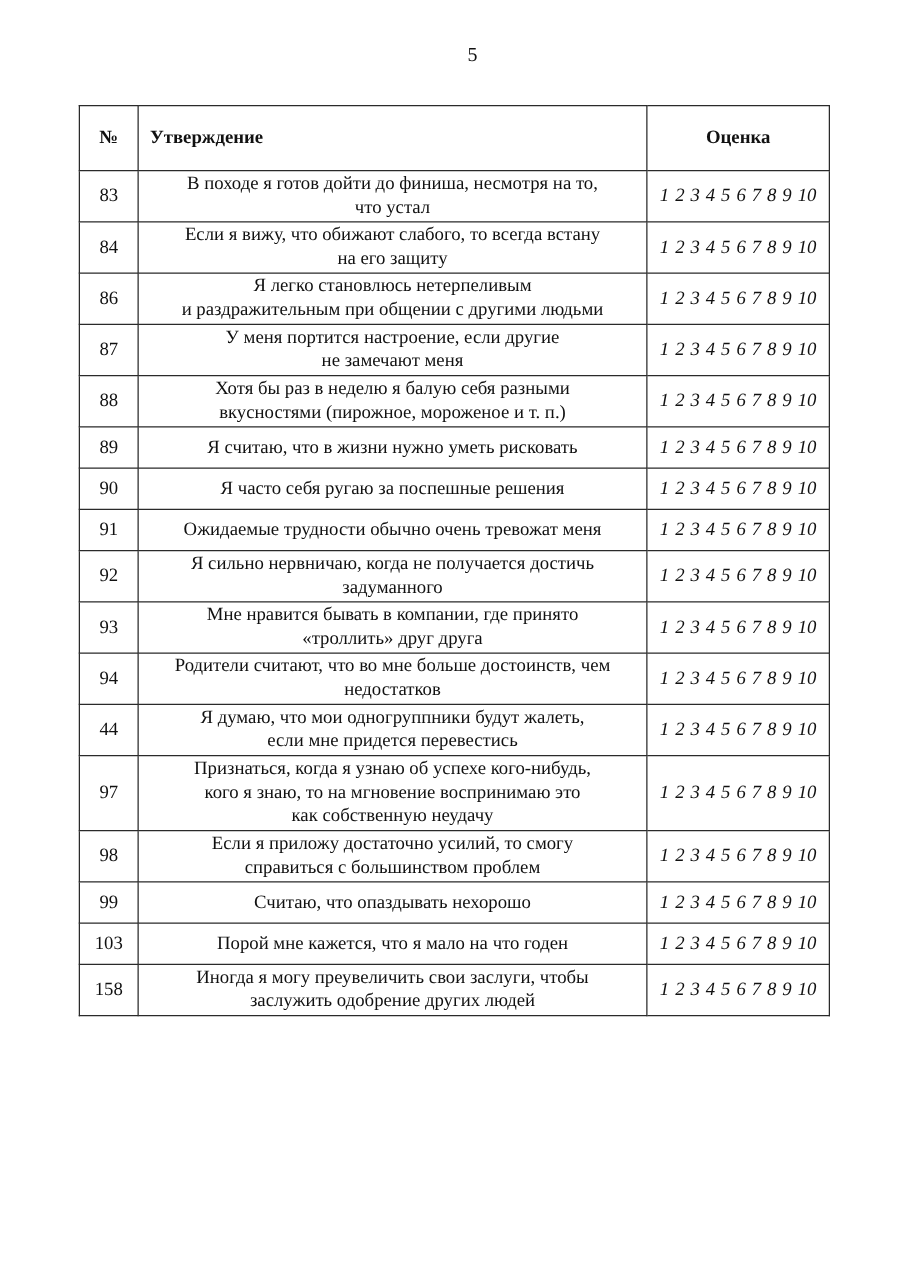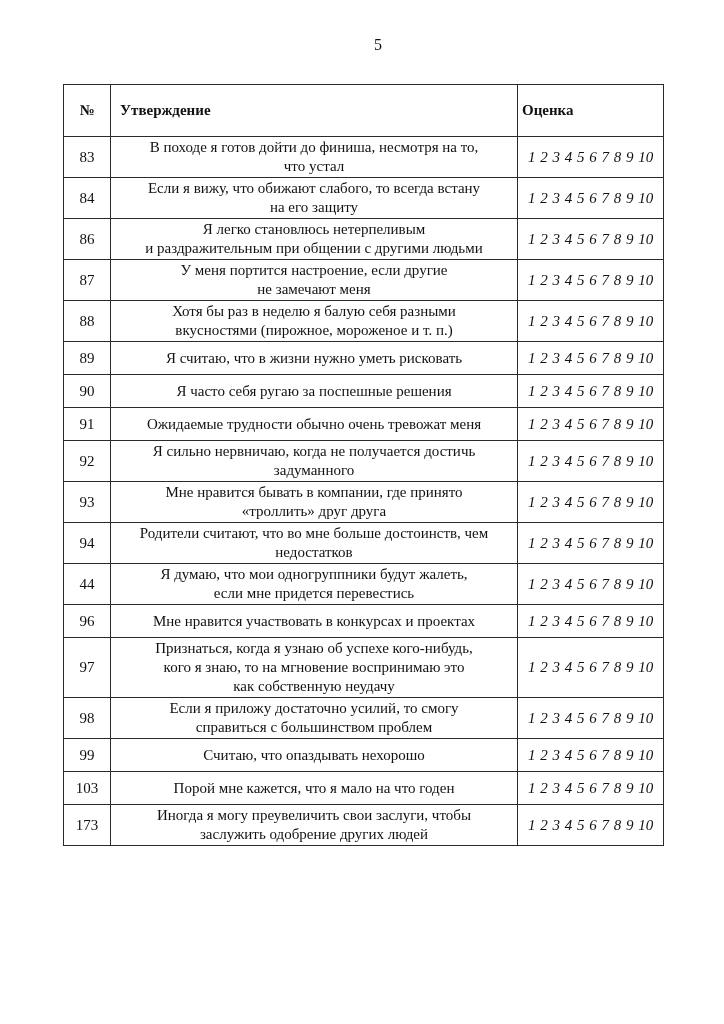--- a/index.html
+++ b/index.html
@@ -50,21 +50,21 @@
     text-align: center;
     padding: 1px 2px;
   }
   th.col-statement {
     text-align: left;
     padding: 1px 9px;
     font-weight: bold;
   }
   th.col-num { font-weight: bold; }
   th.col-score {
-    text-align: left;
+    text-align: center;
     font-weight: bold;
     padding: 16px 4px;
   }
   td.cell-statement {
     text-align: center;
     padding: 1px 9px;
     white-space: pre-line;
   }
   td.cell-score {
     text-align: center;
@@ -156,25 +156,20 @@
     <td class="cell-statement">Родители считают, что во мне больше достоинств, чем
 недостатков</td>
     <td class="cell-score">1 2 3 4 5 6 7 8 9 10</td>
   </tr>
         <tr class="h2">
     <td class="cell-num">44</td>
     <td class="cell-statement">Я думаю, что мои одногруппники будут жалеть,
 если мне придется перевестись</td>
     <td class="cell-score">1 2 3 4 5 6 7 8 9 10</td>
   </tr>
-        <tr class="h1">
-    <td class="cell-num">96</td>
-    <td class="cell-statement">Мне нравится участвовать в конкурсах и проектах</td>
-    <td class="cell-score">1 2 3 4 5 6 7 8 9 10</td>
-  </tr>
         <tr class="h3">
     <td class="cell-num">97</td>
     <td class="cell-statement">Признаться, когда я узнаю об успехе кого-нибудь,
 кого я знаю, то на мгновение воспринимаю это
 как собственную неудачу</td>
     <td class="cell-score">1 2 3 4 5 6 7 8 9 10</td>
   </tr>
         <tr class="h2">
     <td class="cell-num">98</td>
     <td class="cell-statement">Если я приложу достаточно усилий, то смогу
@@ -185,20 +180,20 @@
     <td class="cell-num">99</td>
     <td class="cell-statement">Считаю, что опаздывать нехорошо</td>
     <td class="cell-score">1 2 3 4 5 6 7 8 9 10</td>
   </tr>
         <tr class="h1">
     <td class="cell-num">103</td>
     <td class="cell-statement">Порой мне кажется, что я мало на что годен</td>
     <td class="cell-score">1 2 3 4 5 6 7 8 9 10</td>
   </tr>
         <tr class="h2">
-    <td class="cell-num">173</td>
+    <td class="cell-num">158</td>
     <td class="cell-statement">Иногда я могу преувеличить свои заслуги, чтобы
 заслужить одобрение других людей</td>
     <td class="cell-score">1 2 3 4 5 6 7 8 9 10</td>
   </tr>
       </tbody>
   </table>
 </div>
 
 </body></html>

